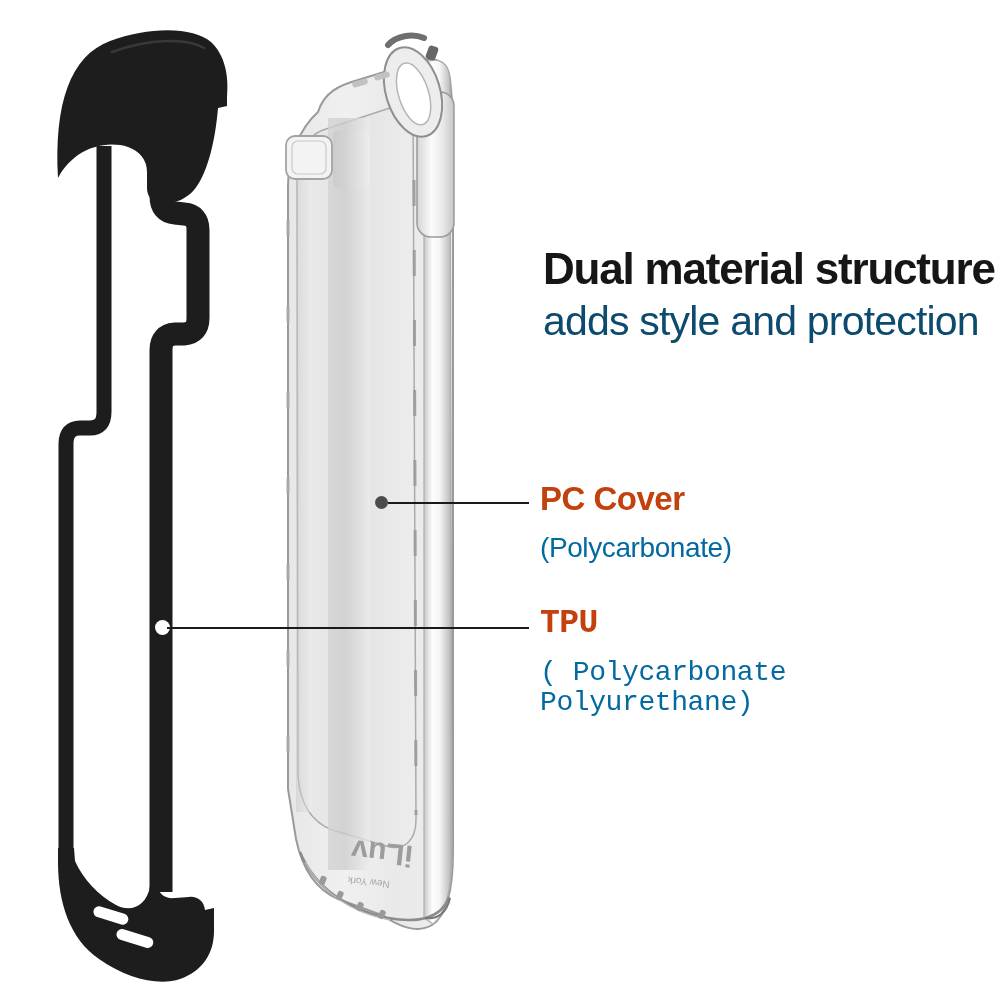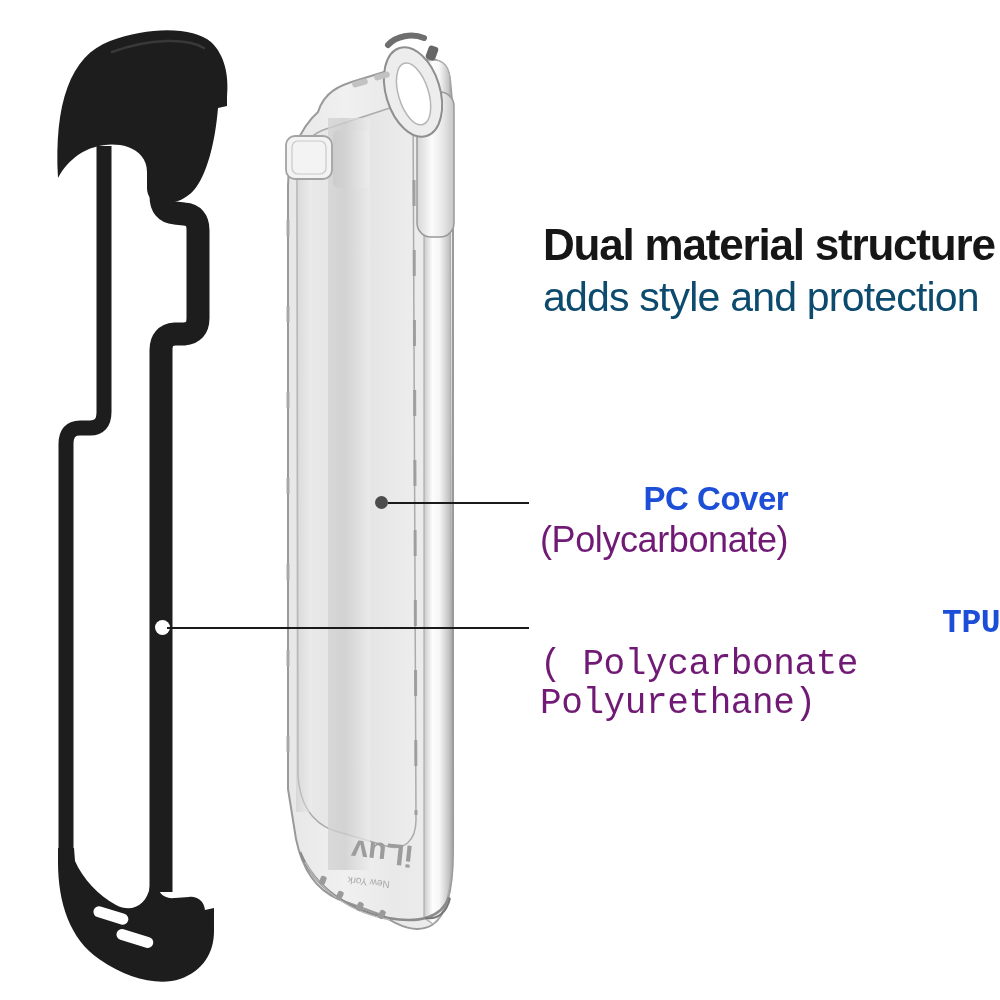--- a/index.html
+++ b/index.html
@@ -2,27 +2,27 @@
 <html><head>
 <meta charset="utf-8">
 <style>
   html,body{margin:0;padding:0;background:#ffffff;}
   .stage{
     position:relative;width:1000px;height:1000px;background:#ffffff;overflow:hidden;
     font-family:"Liberation Sans",sans-serif;color:#161616;
   }
   .art{position:absolute;left:0;top:0;width:1000px;height:1000px;}
   .headline{position:absolute;left:543px;top:220px;}
-  .headline-title{font-size:44px;font-weight:700;letter-spacing:-1.2px;color:#161616;line-height:1.15;}
+  .headline-title{font-size:44px;font-weight:700;letter-spacing:-1.2px;color:#161616;line-height:1.15;margin-top:24px;}
   .headline-sub{font-size:41px;font-weight:400;letter-spacing:-0.8px;color:#0c4a6e;line-height:1.12;margin-top:4px;}
   .callout{position:absolute;left:540px;}
   .callout.pc{top:482px;}
   .callout.tpu{top:607px;font-family:Liberation Mono, monospace;}
-  .callout-label{font-size:33px;font-weight:700;letter-spacing:-0.5px;color:#1d4ed8;line-height:1.05;text-align:right;}
-  .callout-sub{font-size:36px;font-weight:400;letter-spacing:-0.4px;color:#701a75;line-height:1.1;margin-top:3px;}
+  .callout-label{font-size:33px;font-weight:700;letter-spacing:-0.5px;color:#c2410c;line-height:1.05;}
+  .callout-sub{font-size:28px;font-weight:400;letter-spacing:-0.4px;color:#0369a1;line-height:1.1;margin-top:16px;}
   .leader{position:absolute;height:2px;background:#1a1a1a;}
   .leader.pc{left:388px;top:502px;width:141px;}
   .leader.tpu{left:167px;top:627px;width:362px;}
   .dot{position:absolute;border-radius:50%;}
   .dot.pc{left:375px;top:496px;width:13px;height:13px;background:#4c4c4c;}
   .dot.tpu{left:155px;top:620px;width:15px;height:15px;background:#ffffff;}
 </style>
 </head>
 <body>
 

